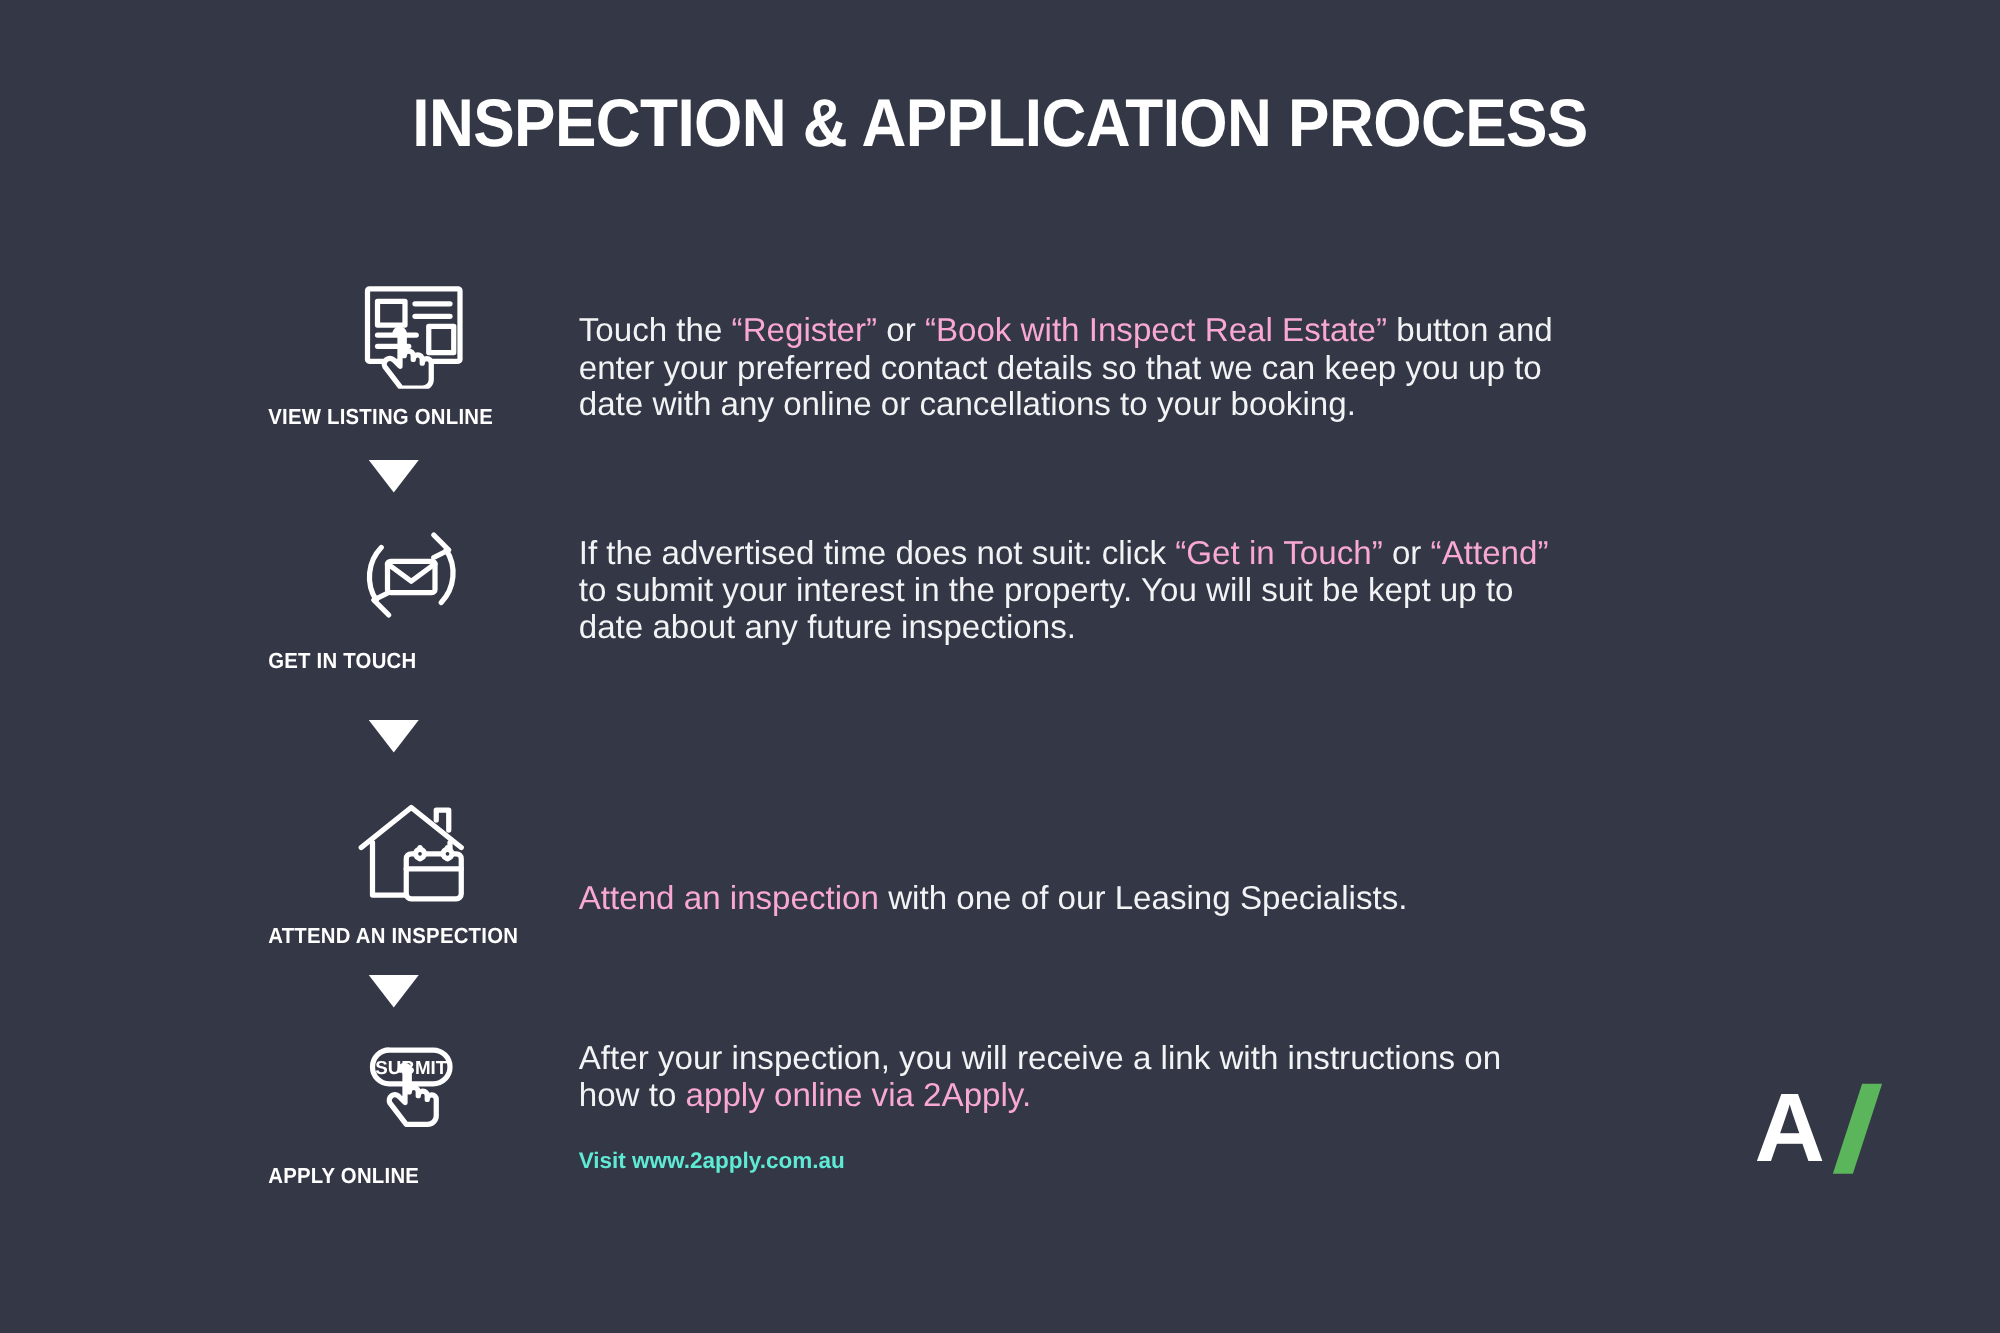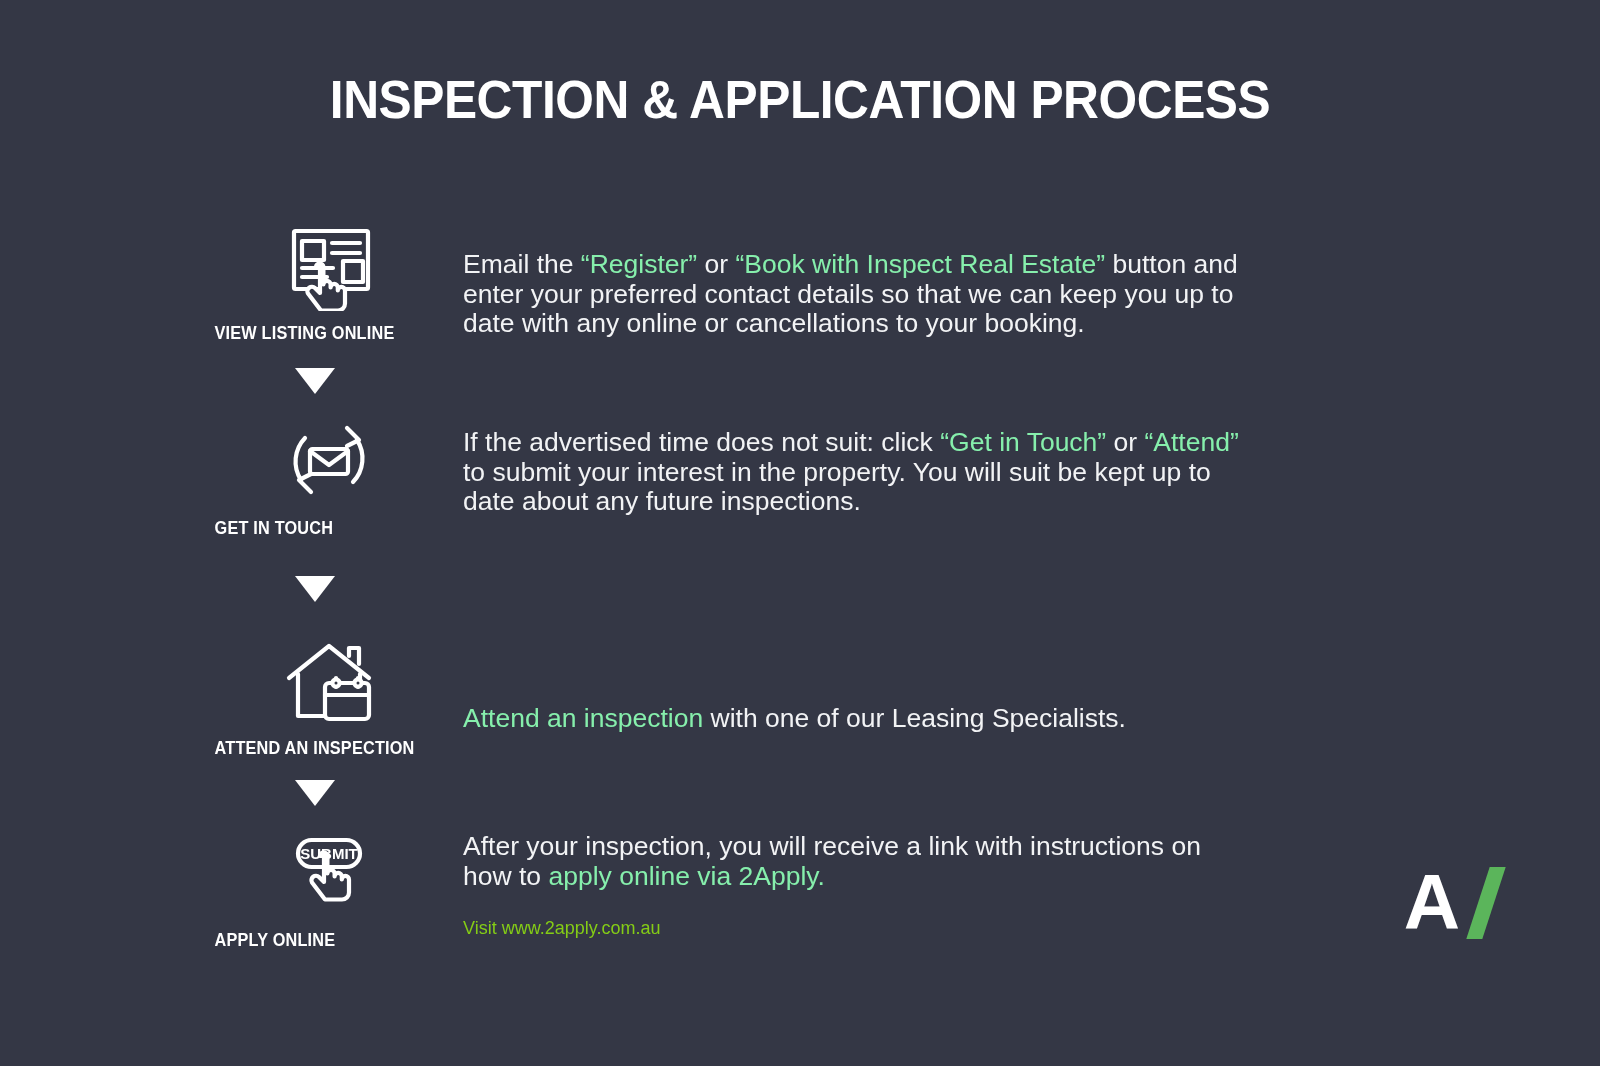--- a/index.html
+++ b/index.html
@@ -61,27 +61,27 @@
   }
   .step-body {
     position: absolute;
     left: 463px;
     width: 790px;
     color: #f2f3f5;
     font-size: 26.5px;
     line-height: 1.12;
     font-weight: 400;
   }
-  .green { color: #86efac; }
+  .green { color: #f9a8d4; }
   .visit-line {
     position: absolute;
     left: 463px;
-    color: #84cc16;
+    color: #5eead4;
     font-size: 18px;
-    font-weight: 400;
+    font-weight: 700;
   }
   
   .arrow {
     position: absolute;
     width: 0;
     height: 0;
     border-left: 20px solid transparent;
     border-right: 20px solid transparent;
     border-top: 26px solid #ffffff;
   }
@@ -124,21 +124,21 @@
           <line x1="52" y1="34" x2="80" y2="34"></line>
           <rect x="63" y="42" width="20" height="21"></rect>
           <line x1="22" y1="49" x2="53" y2="49"></line>
           <line x1="22" y1="58" x2="47" y2="58"></line>
           <path d="M40 48 v26 l-5 -5 a4.5 4.5 0 0 0 -7 5.5 l13 17 h17 a7 7 0 0 0 7 -7 v-13 a3.6 3.6 0 0 0 -7.2 0 v-3 a3.6 3.6 0 0 0 -7.2 0 v-3 a3.6 3.6 0 0 0 -7.2 0 v-17.5 a3.7 3.7 0 0 0 -7.4 0 z" fill="#343745"></path>
         </svg>
       </div>
       <div class="icon-caption">VIEW LISTING ONLINE</div>
     </div>
     <div class="step-body" style="top:35px;">
-      <span>Email the </span><span class="green">“Register”</span><span> or </span><span class="green">“Book with Inspect Real Estate”</span><span> button and enter your preferred contact details so that we can keep you up to date with any online or cancellations to your booking.</span>
+      <span>Touch the </span><span class="green">“Register”</span><span> or </span><span class="green">“Book with Inspect Real Estate”</span><span> button and enter your preferred contact details so that we can keep you up to date with any online or cancellations to your booking.</span>
     </div>
   </div>
 
   <div class="arrow" style="left:295px; top:368px;"></div>
 
   <div class="step" style="top:410px;">
     <div class="step-icon-col">
       <div class="icon-box">
         <svg width="96" height="96" viewBox="0 0 96 96" fill="none" stroke="#ffffff" stroke-width="4.2" stroke-linecap="round" stroke-linejoin="round">
           <path d="M76 28 A34 34 0 0 1 72 70"></path>

